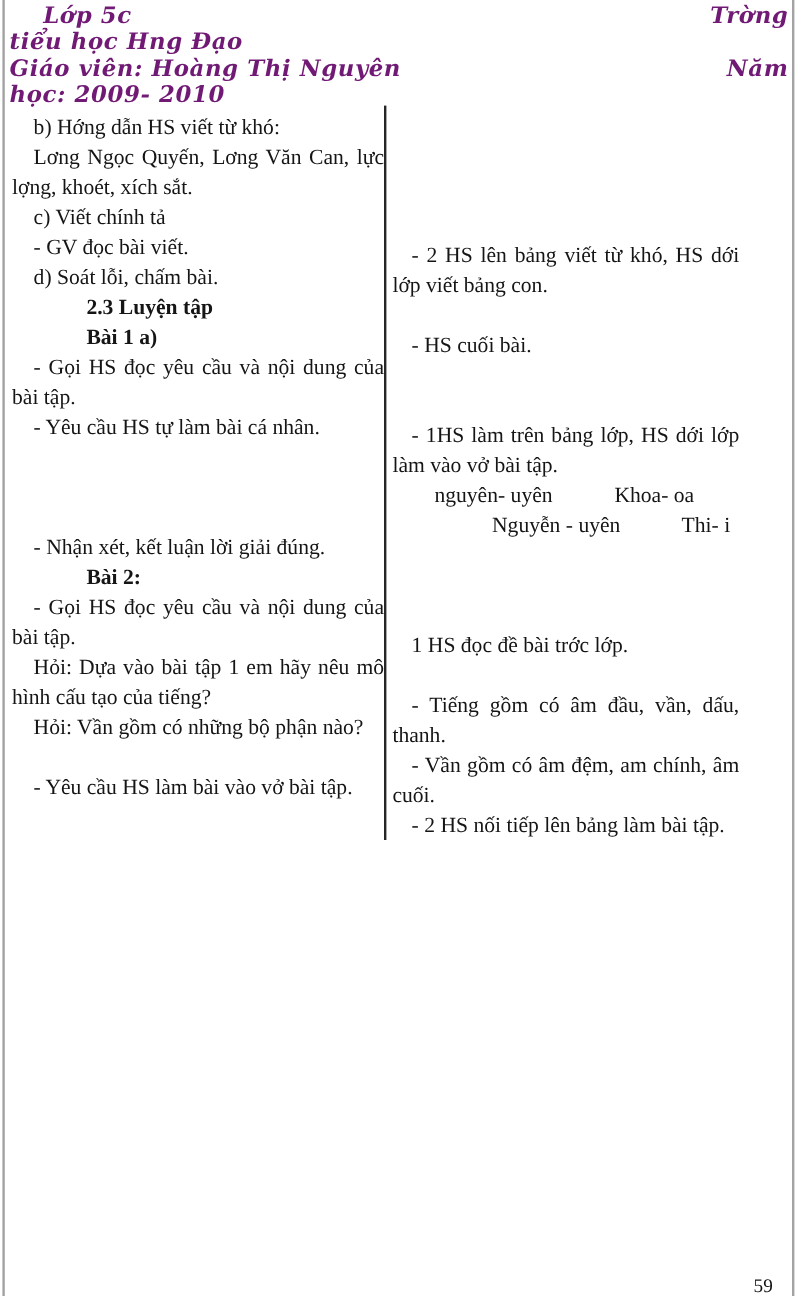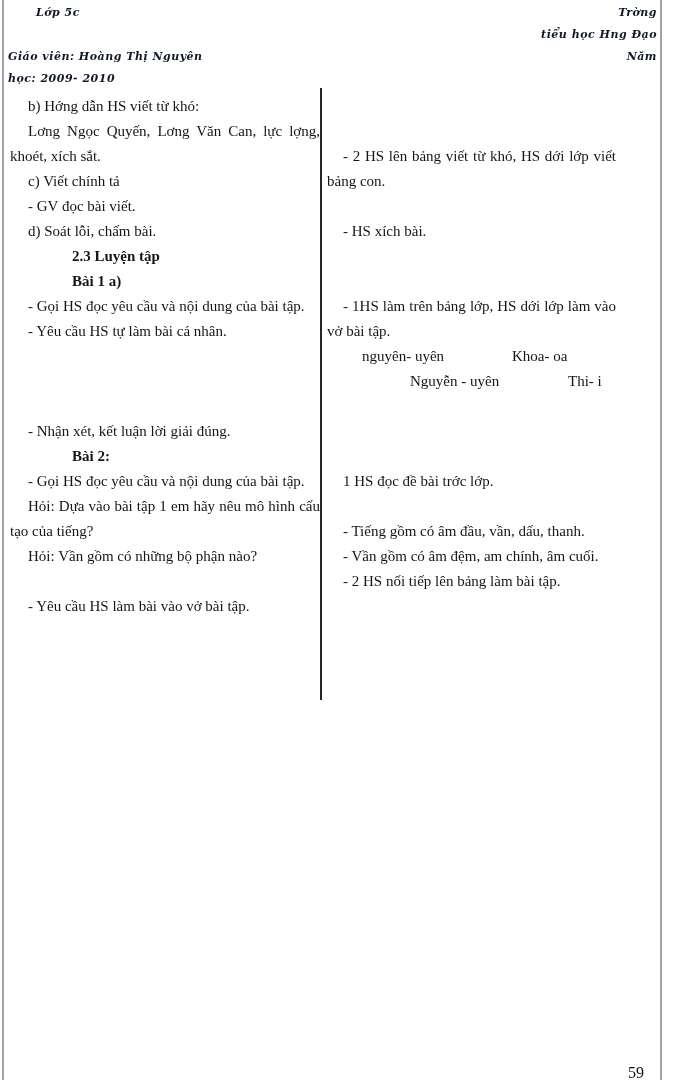--- a/index.html
+++ b/index.html
@@ -29,38 +29,38 @@
 
   
   .doc-header {
     position: absolute;
     top: 2px;
     left: 8px;
     right: 16px;
     font-family: "DejaVu Serif", serif;
     font-style: italic;
     font-weight: bold;
-    font-size: 11px;
+    font-size: 19px;
     line-height: 22px;
-    color: #0f172a;
+    color: #701a75;
     letter-spacing: 0.5px;
   }
   .doc-header .row { display: flex; justify-content: space-between; }
-  .doc-header .row.center { justify-content: flex-end; }
+  .doc-header .row.center { justify-content: flex-start; }
   .doc-header .indent { padding-left: 28px; }
 
   
   .columns {
     position: absolute;
     top: 88px;
     left: 4px;
     width: 616px;
     display: flex;
-    align-items: flex-start;
-    font-size: 15px;
+    align-items: flex-end;
+    font-size: 18px;
     line-height: 25px;
   }
   .col-left {
     width: 318px;
     min-height: 612px;
     border-right: 2px solid #262626;
     padding-top: 6px;
     box-sizing: border-box;
   }
   .col-right {
@@ -150,21 +150,21 @@
       <p>Hỏi: Dựa vào bài tập 1 em hãy nêu mô hình cấu tạo của tiếng?</p>
       <p>Hỏi: Vần gồm có những bộ phận nào?</p>
       <div class="spacer-25"></div>
       <p>- Yêu cầu HS làm bài vào vở bài tập.</p>
     </div>
 
     <div class="col-right">
       <div class="spacer-50"></div>
       <p>- 2 HS lên bảng viết từ khó, HS dới lớp viết bảng con.</p>
       <div class="spacer-25"></div>
-      <p>- HS xích bài.</p>
+      <p>- HS cuối bài.</p>
       <div class="spacer-50"></div>
       <p>- 1HS làm trên bảng lớp, HS dới lớp làm vào vở bài tập.</p>
 
       <div class="answer-row shift">
         <span class="c1">nguyên- uyên</span>
         <span class="c2">Khoa- oa</span>
       </div>
       <div class="answer-row shift shift2">
         <span class="c1">Nguyễn - uyên</span>
         <span class="c2">Thi- i</span>

